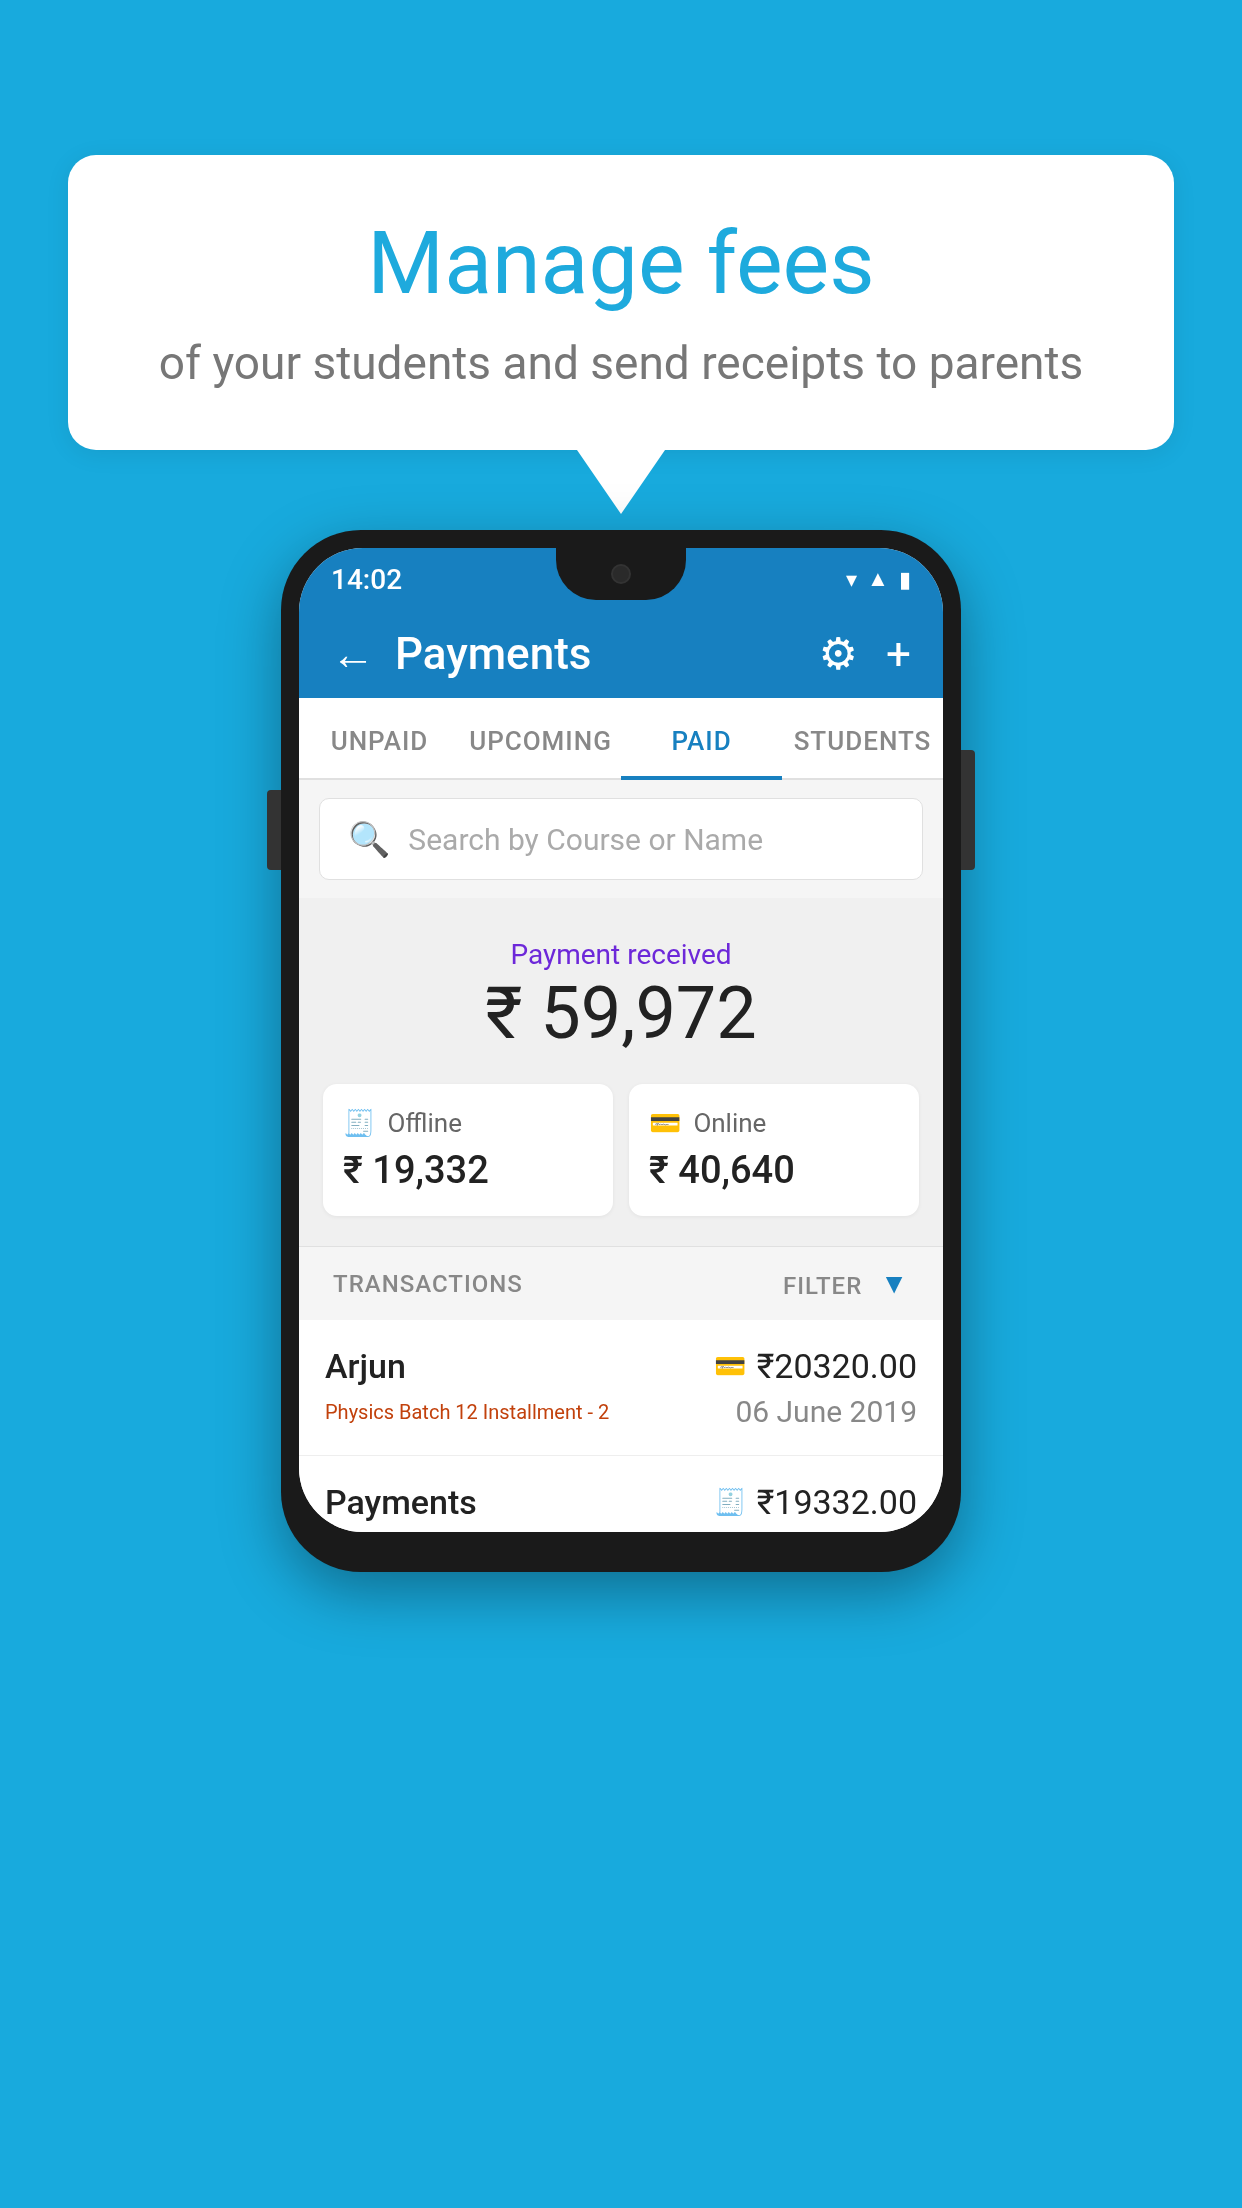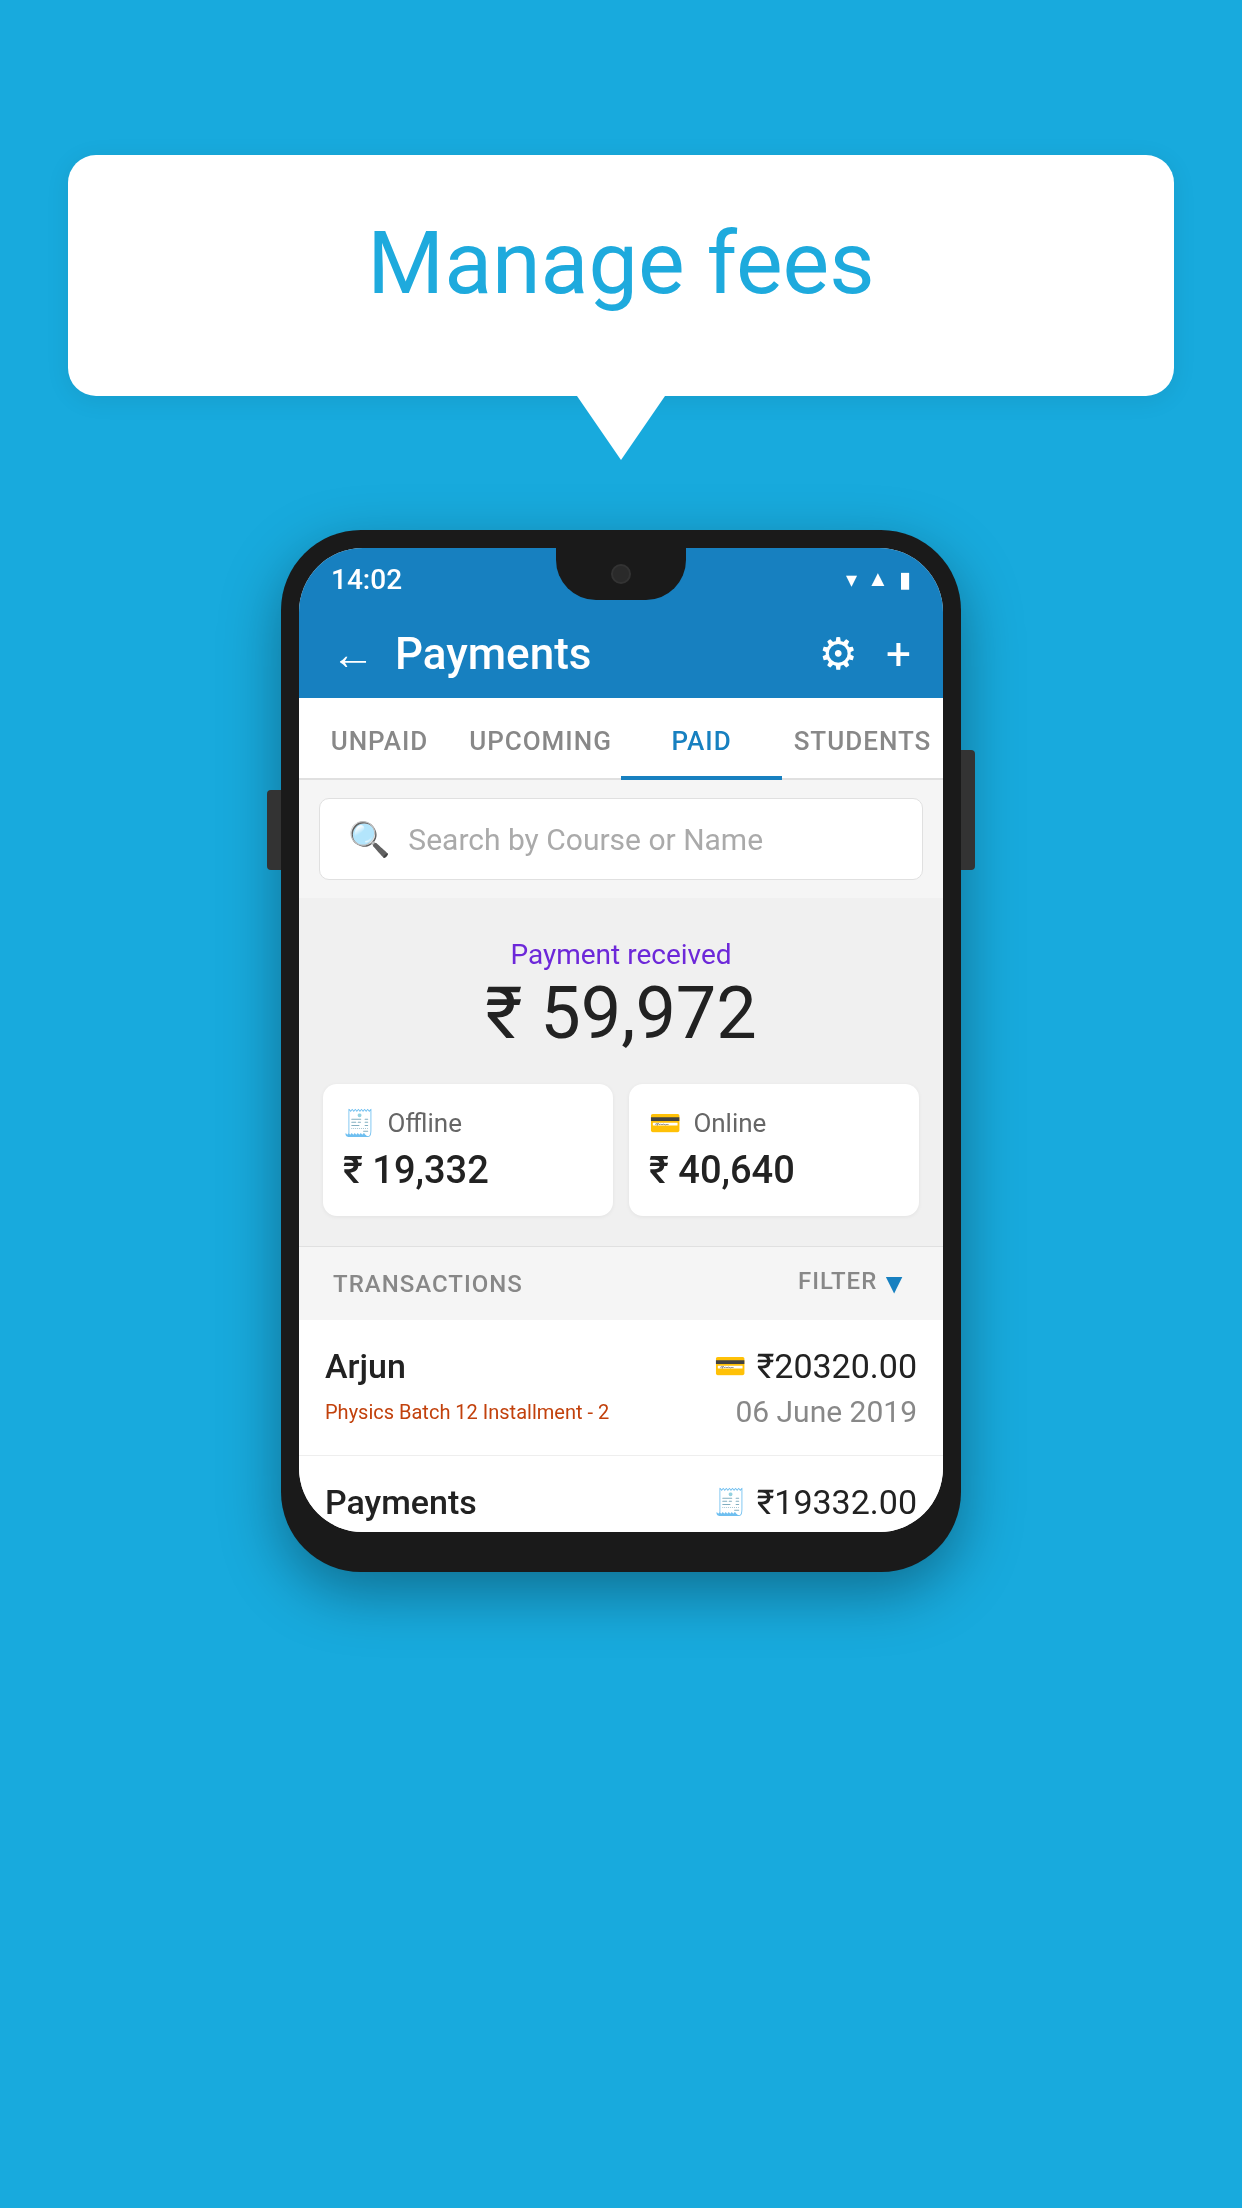--- a/index.html
+++ b/index.html
@@ -282,22 +282,22 @@
       border-top: 1px solid #e0e0e0;
     }
     .transactions-label {
       font-size: 24px;
       color: #888;
       font-weight: 500;
       letter-spacing: 1px;
     }
     .filter-btn {
       display: flex;
-      align-items: flex-start;
-      gap: 3px;
+      align-items: flex-end;
+      gap: 18px;
       font-size: 24px;
       color: #888;
       font-weight: 500;
       letter-spacing: 1px;
       cursor: pointer;
       margin-left: 45px;
     }
     .filter-icon {
       color: #1780c0;
       font-size: 28px;
@@ -355,20 +355,21 @@
     .transaction-row-partial .transaction-row-top {
       margin-bottom: 0;
     }
   </style>
 </head>
 <body>
 
 <div class="speech-bubble-wrapper">
   <div class="speech-bubble">
     <div class="speech-bubble-title">Manage fees</div>
+    <div class="speech-bubble-subtitle">of your students and send receipts to parents</div>
   </div>
   <div class="speech-bubble-pointer"></div>
 </div>
 
 <div class="phone-wrapper">
   <div class="phone-outer">
     <div class="phone-screen">
 
       <div class="status-bar">
         <span class="status-time">14:02</span>

